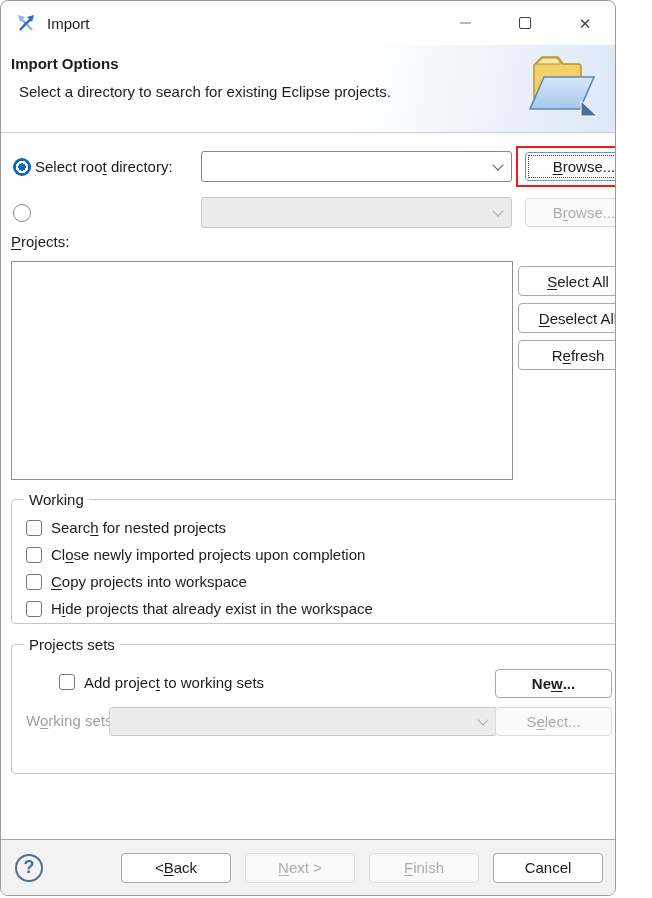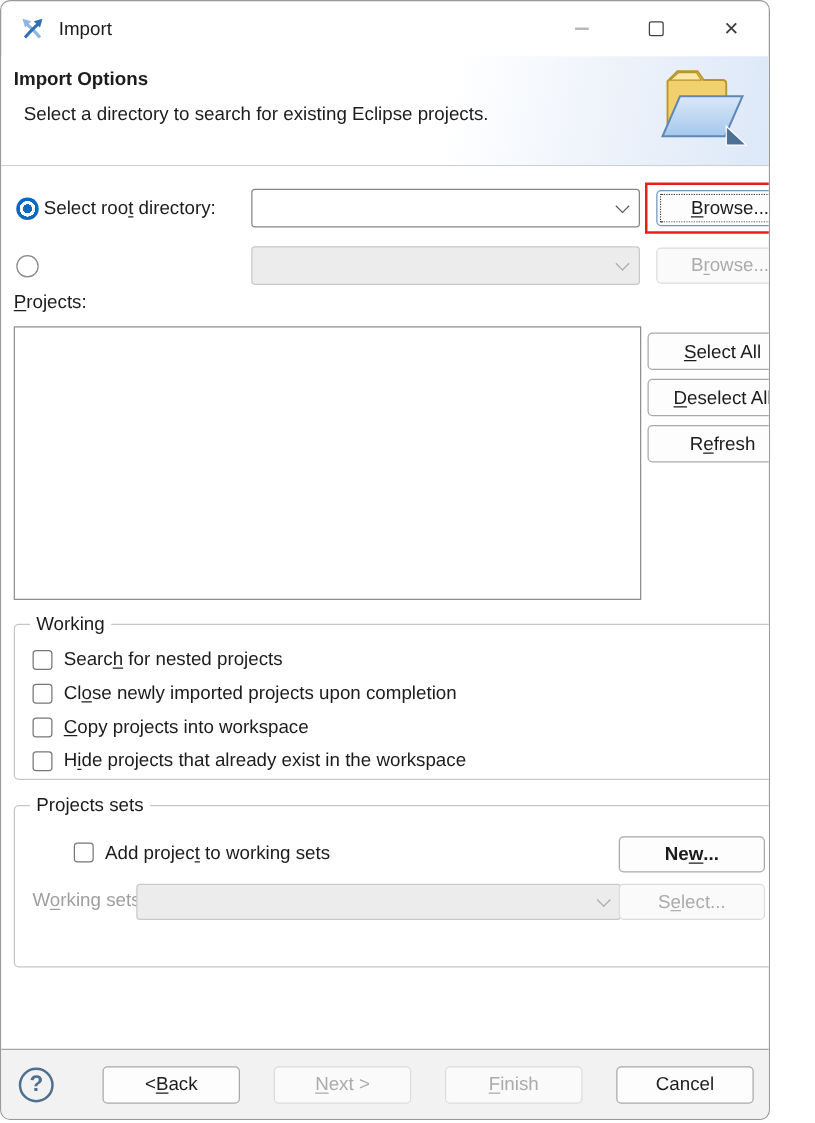--- a/index.html
+++ b/index.html
@@ -63,21 +63,21 @@
   .grp-options{top:366px;height:125px;}
   .grp-ws{top:511px;height:130px;}
   .btn-new{left:483px;top:24px;width:117px;height:29px;font-weight:bold;}
   .lbl-ws{left:14px;top:66px;}
   .combo-ws{left:97px;top:62px;width:388px;height:29px;}
   .btn-wselect{left:483px;top:62px;width:117px;height:29px;}
 
   
   .footer{position:absolute;left:0;right:0;bottom:0;height:56px;background:#f2f2f2;border-top:1px solid #a6a6a6;display:flex;align-items:center;}
   .help{width:28px;height:28px;margin-left:14px;border:2px solid #4e6f8e;border-radius:50%;color:#4e6f8e;font-weight:bold;font-size:18px;display:flex;align-items:center;justify-content:center;background:transparent;}
-  .f-btns{margin-left:auto;margin-right:12px;display:flex;gap:27px;}
+  .f-btns{margin-left:auto;margin-right:12px;display:flex;gap:14px;}
   .f-btn{position:static;width:110px;height:30px;}
 </style>
 </head>
 <body>
 
 <div class="dialog">
 
   <div class="titlebar">
     <svg class="app-icon" viewBox="0 0 20 20">
       <path d="M16 17 Q10 10 5 6" stroke="#8fb6e3" stroke-width="2.4" fill="none"></path>

